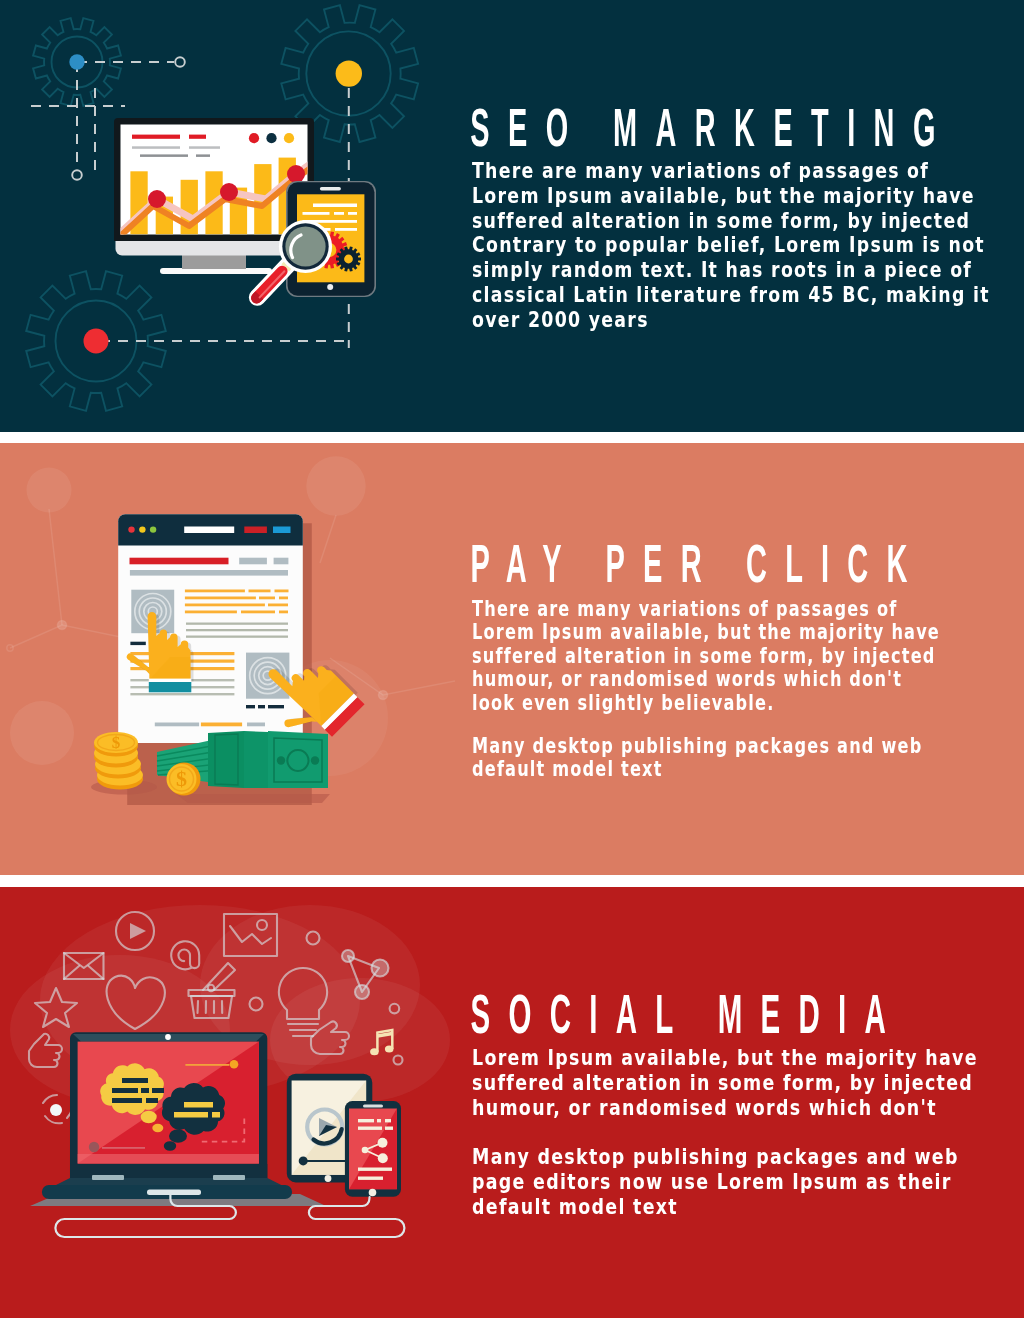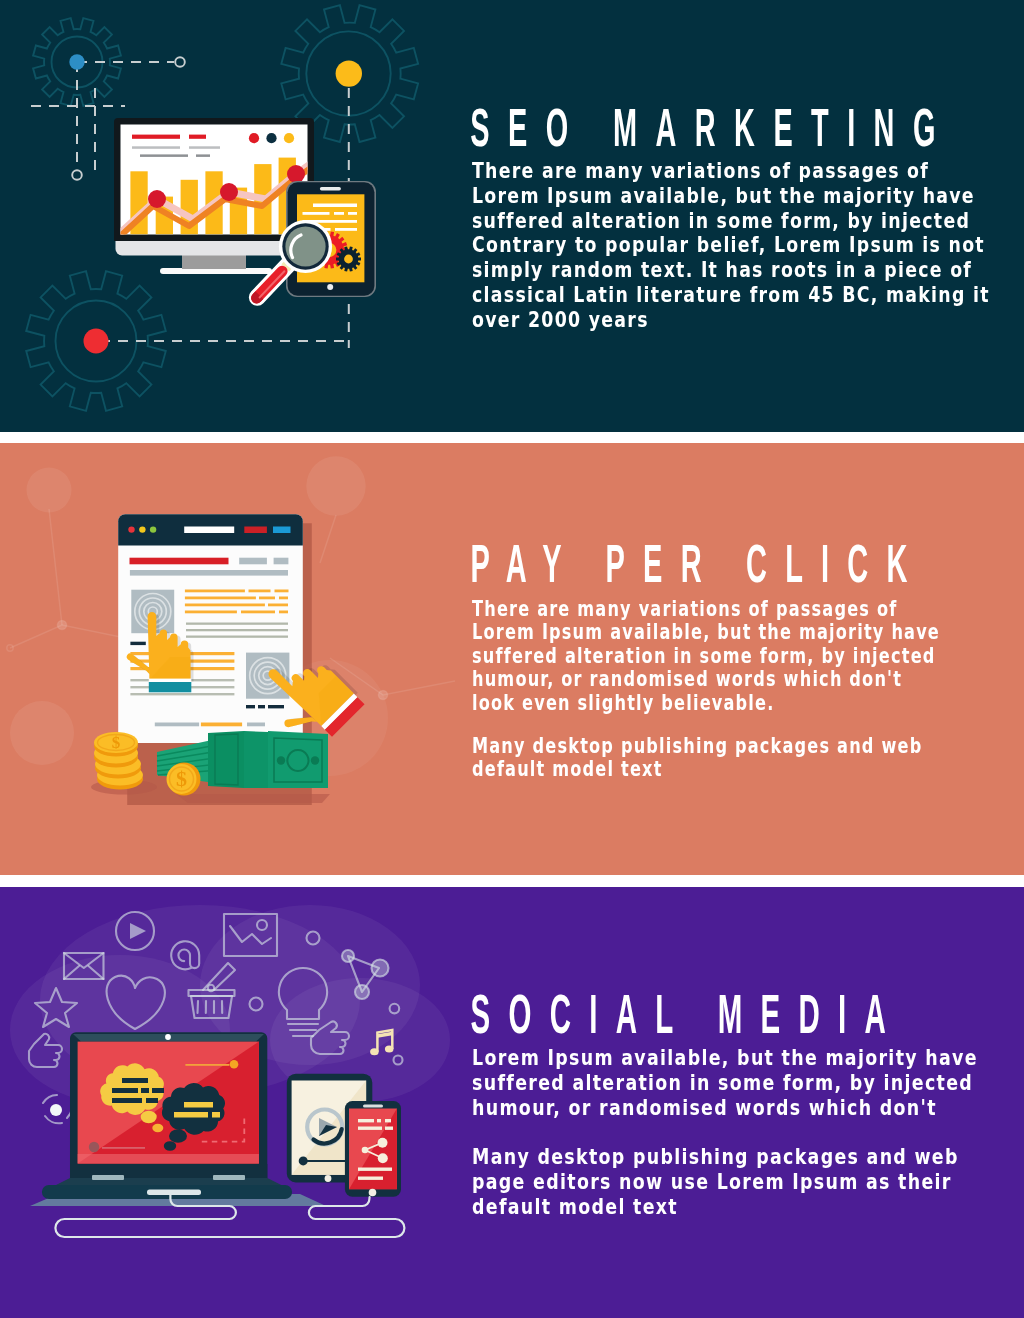--- a/index.html
+++ b/index.html
@@ -300,21 +300,21 @@
           <span class="ln">humour, or randomised words which don't</span>
           <span class="ln">look even slightly believable.</span>
         </div>
       <div class="para spaced">
           <span class="ln">Many desktop publishing packages and web</span>
           <span class="ln">default model text</span>
         </div>
     </div>
   </div>
 
-  <div class="banner" id="b3" style="background-color: #4c1d95;">
+  <div class="banner" id="b3" style="background-color: #b91c1c;">
     <div class="art" id="art-social">
 <svg class="artsvg" viewBox="0 0 1024 431" preserveAspectRatio="none">
   <g fill="#ffffff" fill-opacity="0.055">
     <ellipse cx="200" cy="113" rx="160" ry="95"></ellipse>
     <ellipse cx="310" cy="98" rx="110" ry="80"></ellipse>
     <ellipse cx="120" cy="143" rx="110" ry="75"></ellipse>
     <ellipse cx="360" cy="153" rx="90" ry="62"></ellipse>
   </g>
   <g fill="none" stroke="#d6e4e6" stroke-opacity="0.62" stroke-width="2.1" stroke-linejoin="round" stroke-linecap="round">
     <circle cx="135" cy="44" r="19"></circle>

